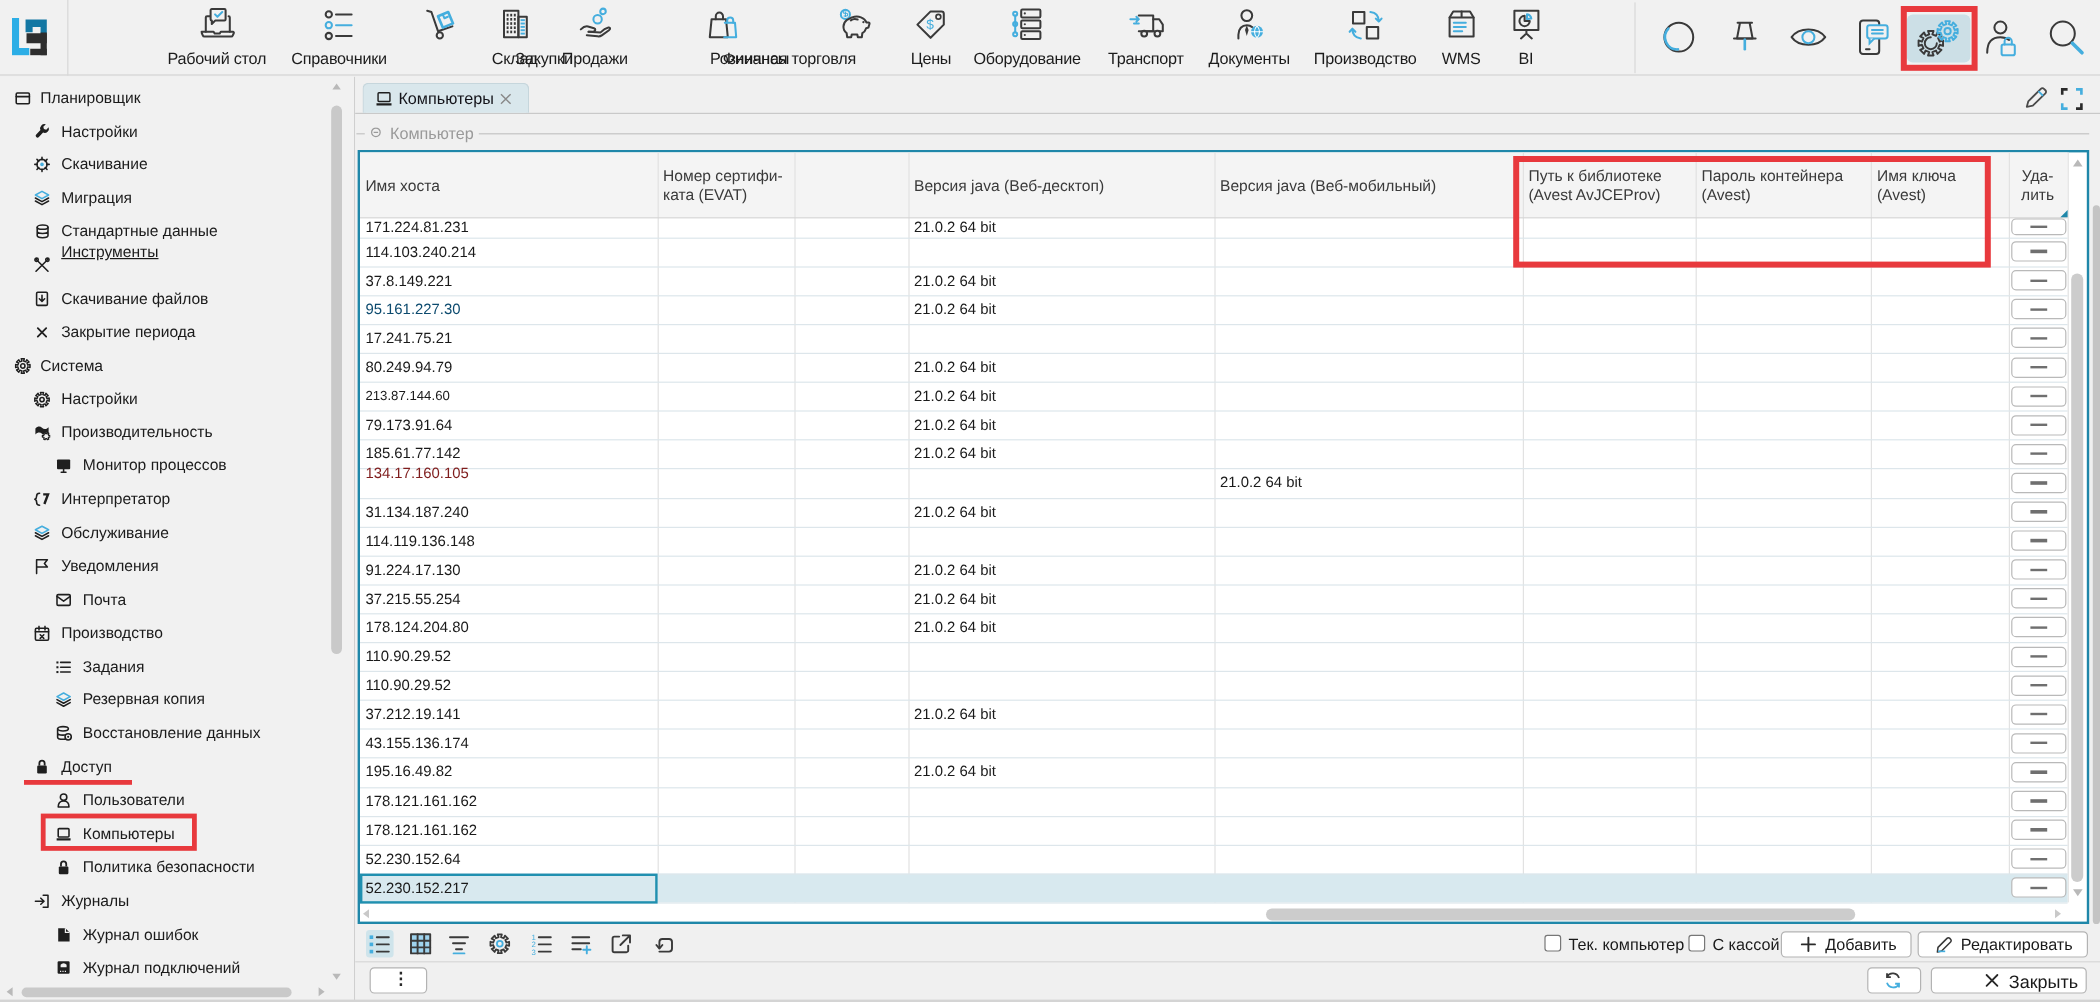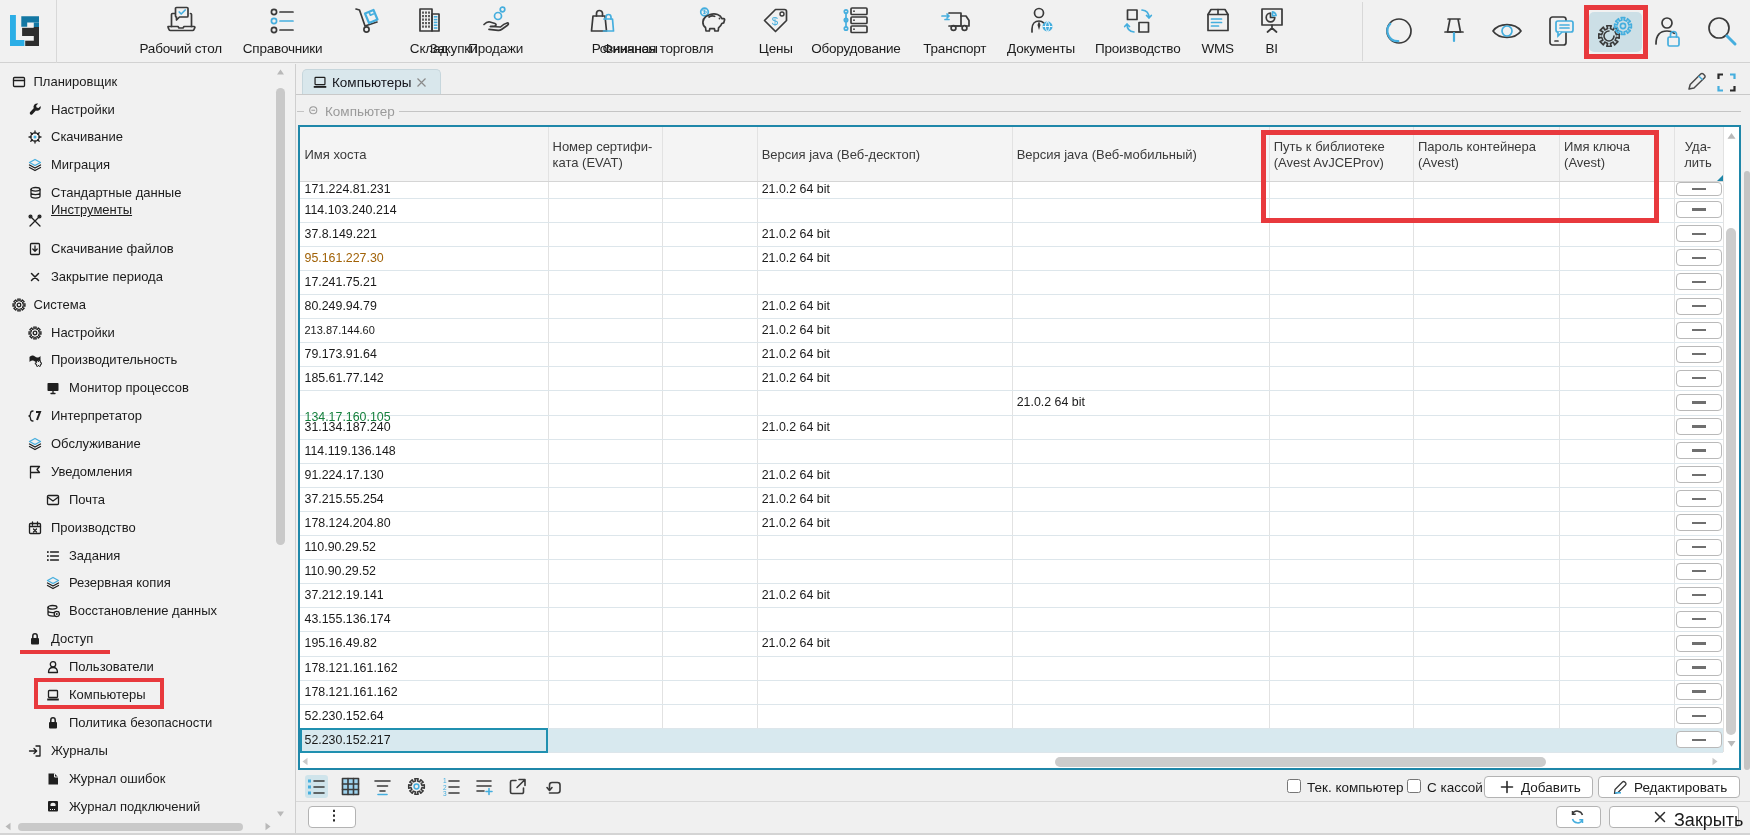--- a/index.html
+++ b/index.html
@@ -414,21 +414,21 @@
 <div class="abs" style="left:761.7px;top:181.3px;white-space:nowrap;font-size:12.4px;color:#1a1a1a;line-height:16.3px;">21.0.2 64 bit</div>
 <div class="abs" style="left:1675.5px;top:182.3px;width:46.5px;height:13.5px;background:#fff;border:1px solid #b9b9b9;border-radius:4px;"></div>
 <div class="abs" style="left:1692px;top:187.85000000000002px;width:14px;height:2.4px;background:#6f6f6f;"></div>
 <div class="abs" style="left:304.5px;top:197.6px;white-space:nowrap;font-size:12.4px;color:#1a1a1a;line-height:24.1px;">114.103.240.214</div>
 <div class="abs" style="left:1675.5px;top:201.1px;width:46.5px;height:17px;background:#fff;border:1px solid #b9b9b9;border-radius:4px;"></div>
 <div class="abs" style="left:1692px;top:208.4px;width:14px;height:2.4px;background:#6f6f6f;"></div>
 <div class="abs" style="left:304.5px;top:221.7px;white-space:nowrap;font-size:12.4px;color:#1a1a1a;line-height:24.1px;">37.8.149.221</div>
 <div class="abs" style="left:761.7px;top:221.7px;white-space:nowrap;font-size:12.4px;color:#1a1a1a;line-height:24.1px;">21.0.2 64 bit</div>
 <div class="abs" style="left:1675.5px;top:225.2px;width:46.5px;height:17px;background:#fff;border:1px solid #b9b9b9;border-radius:4px;"></div>
 <div class="abs" style="left:1692px;top:232.5px;width:14px;height:2.4px;background:#6f6f6f;"></div>
-<div class="abs" style="left:304.5px;top:245.8px;white-space:nowrap;font-size:12.4px;color:#a16207;line-height:24.1px;text-align:center;">95.161.227.30</div>
+<div class="abs" style="left:304.5px;top:245.8px;white-space:nowrap;font-size:12.4px;color:#0c4a6e;line-height:24.1px;text-align:center;">95.161.227.30</div>
 <div class="abs" style="left:761.7px;top:245.8px;white-space:nowrap;font-size:12.4px;color:#1a1a1a;line-height:24.1px;">21.0.2 64 bit</div>
 <div class="abs" style="left:1675.5px;top:249.3px;width:46.5px;height:17px;background:#fff;border:1px solid #b9b9b9;border-radius:4px;"></div>
 <div class="abs" style="left:1692px;top:256.6px;width:14px;height:2.4px;background:#6f6f6f;"></div>
 <div class="abs" style="left:304.5px;top:269.9px;white-space:nowrap;font-size:12.4px;color:#1a1a1a;line-height:24.1px;">17.241.75.21</div>
 <div class="abs" style="left:1675.5px;top:273.4px;width:46.5px;height:17px;background:#fff;border:1px solid #b9b9b9;border-radius:4px;"></div>
 <div class="abs" style="left:1692px;top:280.7px;width:14px;height:2.4px;background:#6f6f6f;"></div>
 <div class="abs" style="left:304.5px;top:294.0px;white-space:nowrap;font-size:12.4px;color:#1a1a1a;line-height:24.1px;">80.249.94.79</div>
 <div class="abs" style="left:761.7px;top:294.0px;white-space:nowrap;font-size:12.4px;color:#1a1a1a;line-height:24.1px;">21.0.2 64 bit</div>
 <div class="abs" style="left:1675.5px;top:297.5px;width:46.5px;height:17px;background:#fff;border:1px solid #b9b9b9;border-radius:4px;"></div>
 <div class="abs" style="left:1692px;top:304.8px;width:14px;height:2.4px;background:#6f6f6f;"></div>
@@ -437,21 +437,21 @@
 <div class="abs" style="left:1675.5px;top:321.6px;width:46.5px;height:17px;background:#fff;border:1px solid #b9b9b9;border-radius:4px;"></div>
 <div class="abs" style="left:1692px;top:328.90000000000003px;width:14px;height:2.4px;background:#6f6f6f;"></div>
 <div class="abs" style="left:304.5px;top:342.20000000000005px;white-space:nowrap;font-size:12.4px;color:#1a1a1a;line-height:24.1px;">79.173.91.64</div>
 <div class="abs" style="left:761.7px;top:342.20000000000005px;white-space:nowrap;font-size:12.4px;color:#1a1a1a;line-height:24.1px;">21.0.2 64 bit</div>
 <div class="abs" style="left:1675.5px;top:345.70000000000005px;width:46.5px;height:17px;background:#fff;border:1px solid #b9b9b9;border-radius:4px;"></div>
 <div class="abs" style="left:1692px;top:353.00000000000006px;width:14px;height:2.4px;background:#6f6f6f;"></div>
 <div class="abs" style="left:304.5px;top:366.3px;white-space:nowrap;font-size:12.4px;color:#1a1a1a;line-height:24.1px;">185.61.77.142</div>
 <div class="abs" style="left:761.7px;top:366.3px;white-space:nowrap;font-size:12.4px;color:#1a1a1a;line-height:24.1px;">21.0.2 64 bit</div>
 <div class="abs" style="left:1675.5px;top:369.8px;width:46.5px;height:17px;background:#fff;border:1px solid #b9b9b9;border-radius:4px;"></div>
 <div class="abs" style="left:1692px;top:377.1px;width:14px;height:2.4px;background:#6f6f6f;"></div>
-<div class="abs" style="left:304.5px;top:405px;white-space:nowrap;font-size:12.4px;color:#15803d;line-height:24.1px;">134.17.160.105</div>
+<div class="abs" style="left:304.5px;top:382px;white-space:nowrap;font-size:12.4px;color:#7f1d1d;line-height:24.1px;">134.17.160.105</div>
 <div class="abs" style="left:1016.7px;top:390.4px;white-space:nowrap;font-size:12.4px;color:#1a1a1a;line-height:24.1px;">21.0.2 64 bit</div>
 <div class="abs" style="left:1675.5px;top:393.9px;width:46.5px;height:17px;background:#fff;border:1px solid #b9b9b9;border-radius:4px;"></div>
 <div class="abs" style="left:1692px;top:401.2px;width:14px;height:2.4px;background:#6f6f6f;"></div>
 <div class="abs" style="left:304.5px;top:414.5px;white-space:nowrap;font-size:12.4px;color:#1a1a1a;line-height:24.1px;">31.134.187.240</div>
 <div class="abs" style="left:761.7px;top:414.5px;white-space:nowrap;font-size:12.4px;color:#1a1a1a;line-height:24.1px;">21.0.2 64 bit</div>
 <div class="abs" style="left:1675.5px;top:418.0px;width:46.5px;height:17px;background:#fff;border:1px solid #b9b9b9;border-radius:4px;"></div>
 <div class="abs" style="left:1692px;top:425.3px;width:14px;height:2.4px;background:#6f6f6f;"></div>
 <div class="abs" style="left:304.5px;top:438.6px;white-space:nowrap;font-size:12.4px;color:#1a1a1a;line-height:24.1px;">114.119.136.148</div>
 <div class="abs" style="left:1675.5px;top:442.1px;width:46.5px;height:17px;background:#fff;border:1px solid #b9b9b9;border-radius:4px;"></div>
 <div class="abs" style="left:1692px;top:449.40000000000003px;width:14px;height:2.4px;background:#6f6f6f;"></div>
@@ -579,15 +579,15 @@
 <div class="abs" style="left:327px;top:807px;white-space:nowrap;font-size:14px;color:#2a2a2a;font-weight:bold;">⋮</div>
 <div class="abs" style="left:1556px;top:806px;width:45px;height:21.5px;background:#fff;border:1px solid #b3b3b3;border-radius:4px;"></div>
 <svg class="sv" style="left:1570px;top:810px;" width="15" height="14" viewBox="0 0 15 14">
       <path d="M12.5,5 a5.5,5.5 0 0 0 -10,-1.2 M2.5,1 v3.2 h3.2" fill="none" stroke="#3a3a3a" stroke-width="1.5"></path>
       <path d="M2.5,9 a5.5,5.5 0 0 0 10,1.2 M12.5,13 v-3.2 h-3.2" fill="none" stroke="#45aede" stroke-width="1.5"></path>
     </svg>
 <div class="abs" style="left:1609px;top:806px;width:130px;height:21.5px;background:#fff;border:1px solid #b3b3b3;border-radius:4px;"></div>
 <svg class="sv" style="left:1654px;top:810.5px;" width="12" height="12" viewBox="0 0 12 12">
       <path d="M1.5,1.5 l9,9 M10.5,1.5 l-9,9" stroke="#2a2a2a" stroke-width="1.5" stroke-linecap="round"></path>
     </svg>
-<div class="abs" style="left:1674px;top:809.5px;white-space:nowrap;font-size:18px;color:#1a1a1a;">Закрыть</div>
+<div class="abs" style="left:1674px;top:809.5px;white-space:nowrap;font-size:15px;color:#1a1a1a;">Закрыть</div>
 <div class="abs" style="left:1744px;top:171px;width:6px;height:599px;background:#c4c4c4;border-radius:3px;"></div>
 <div class="abs" style="left:0px;top:833px;width:1750px;height:2px;background:#d4d4d4;"></div>
 </div>
 </body></html>

